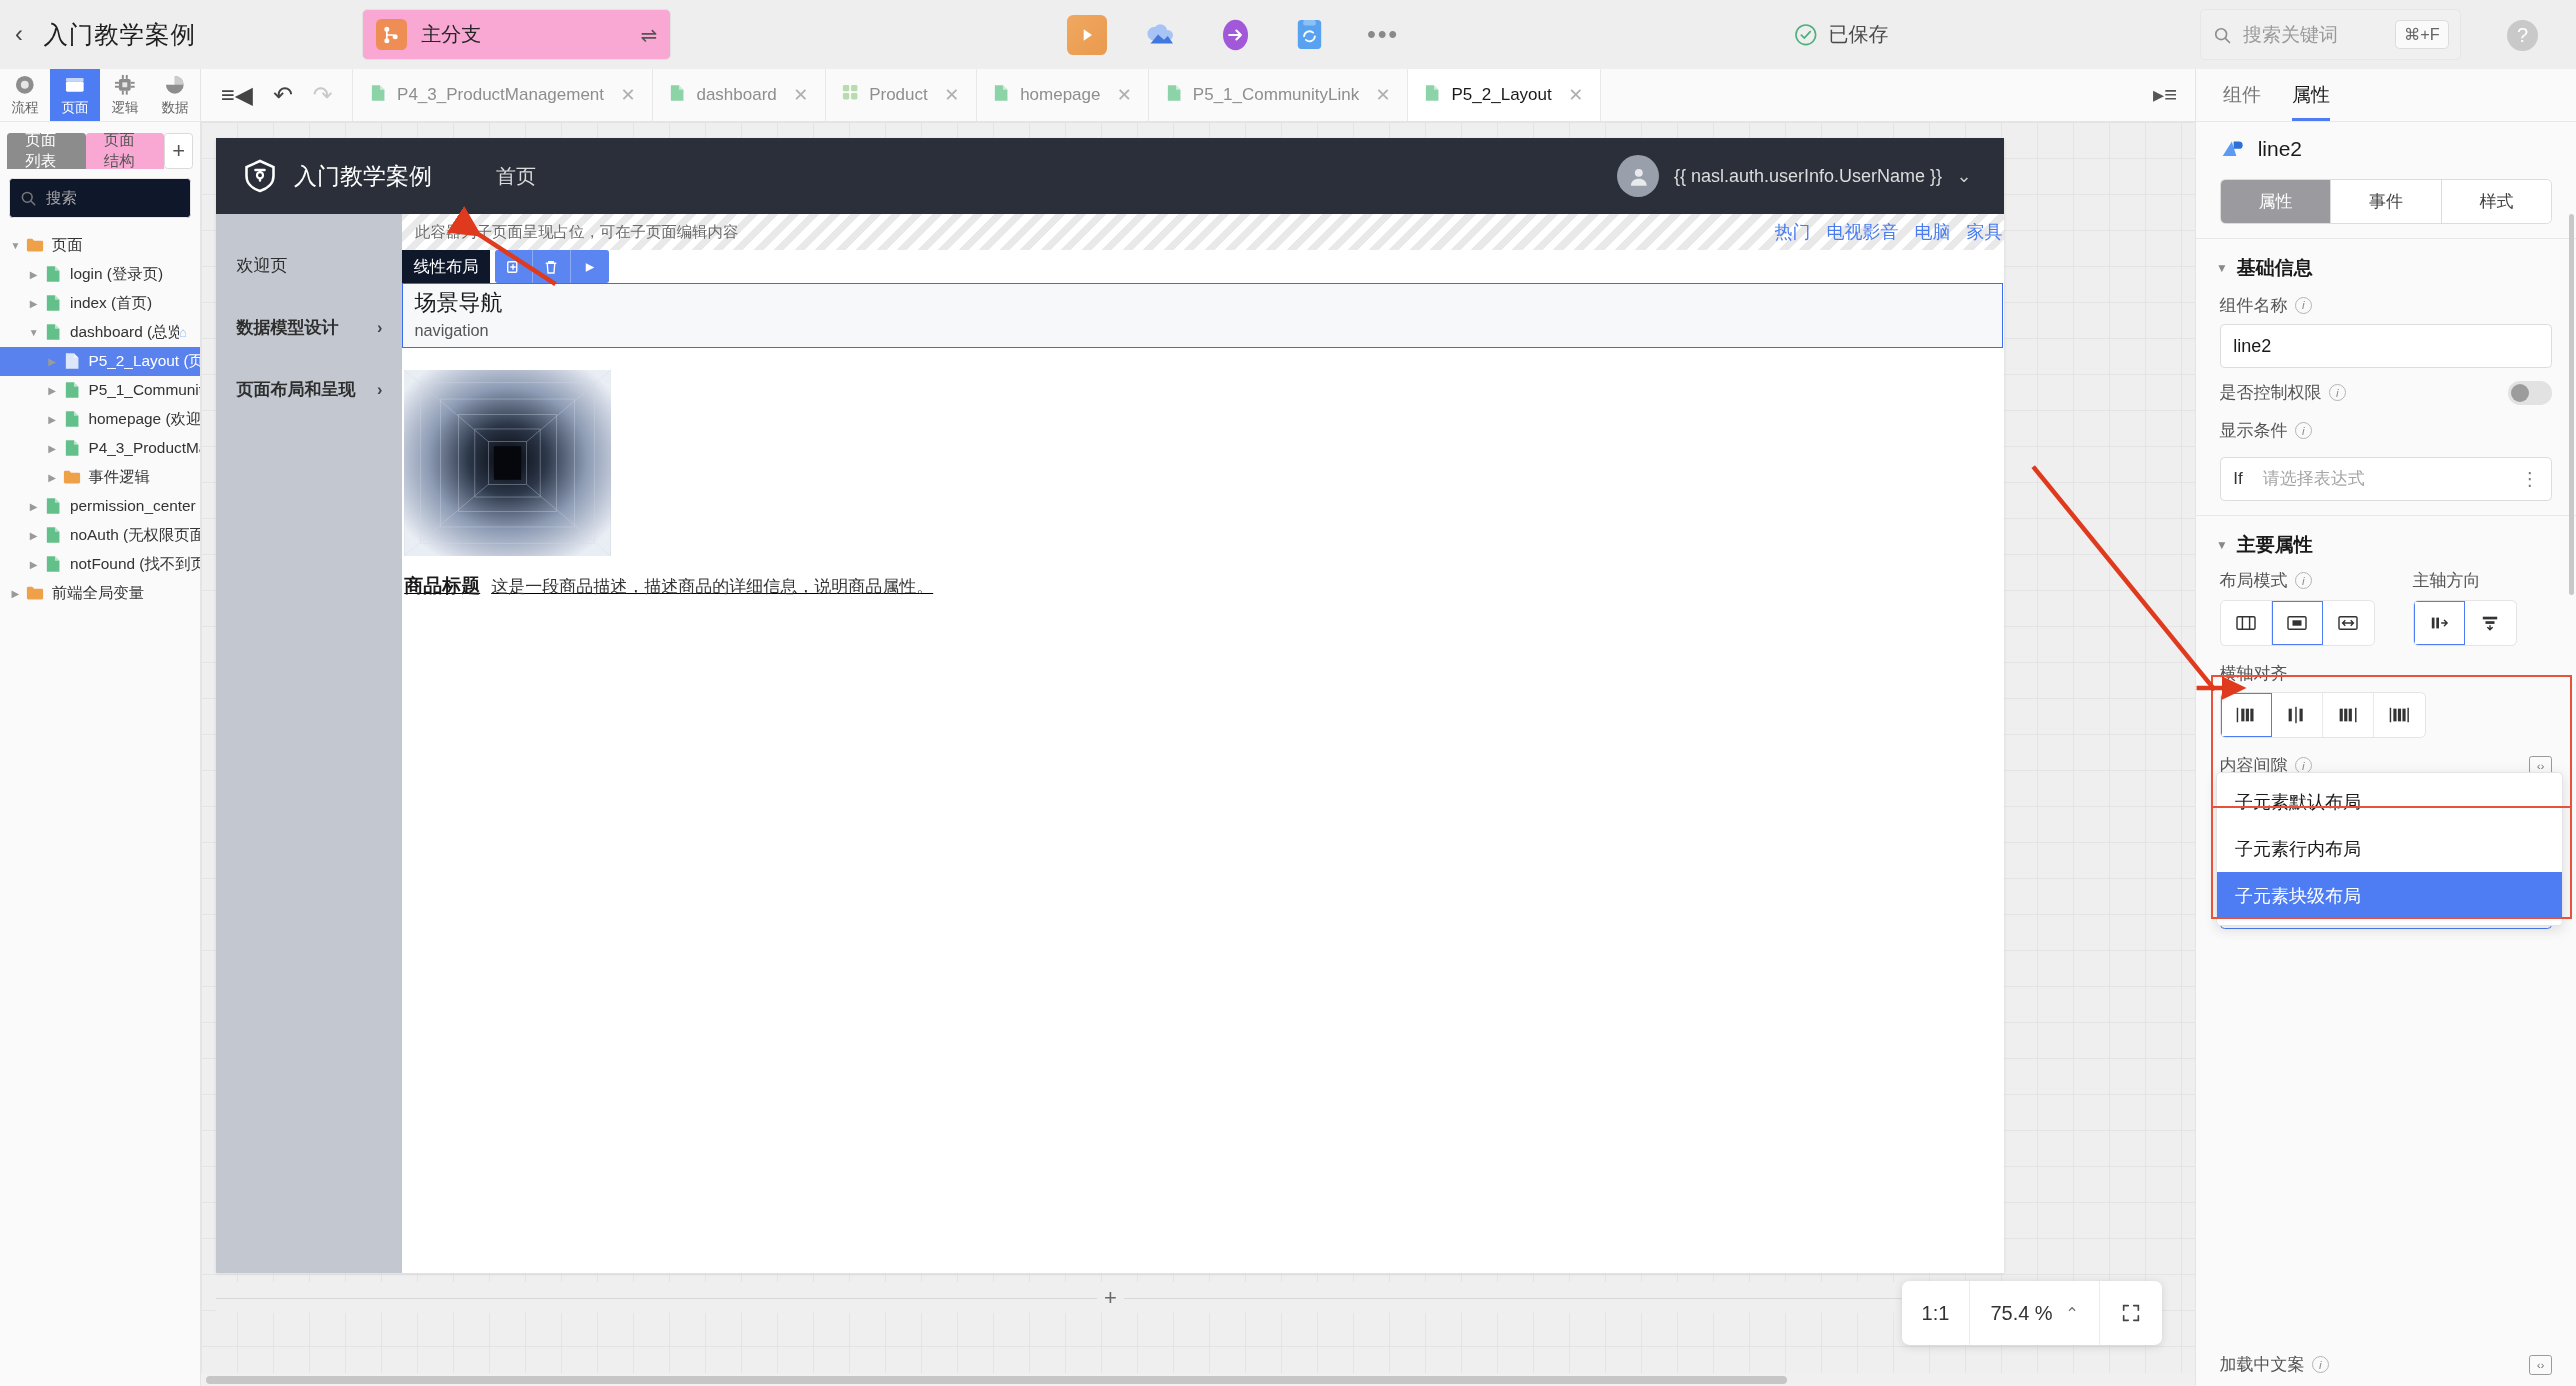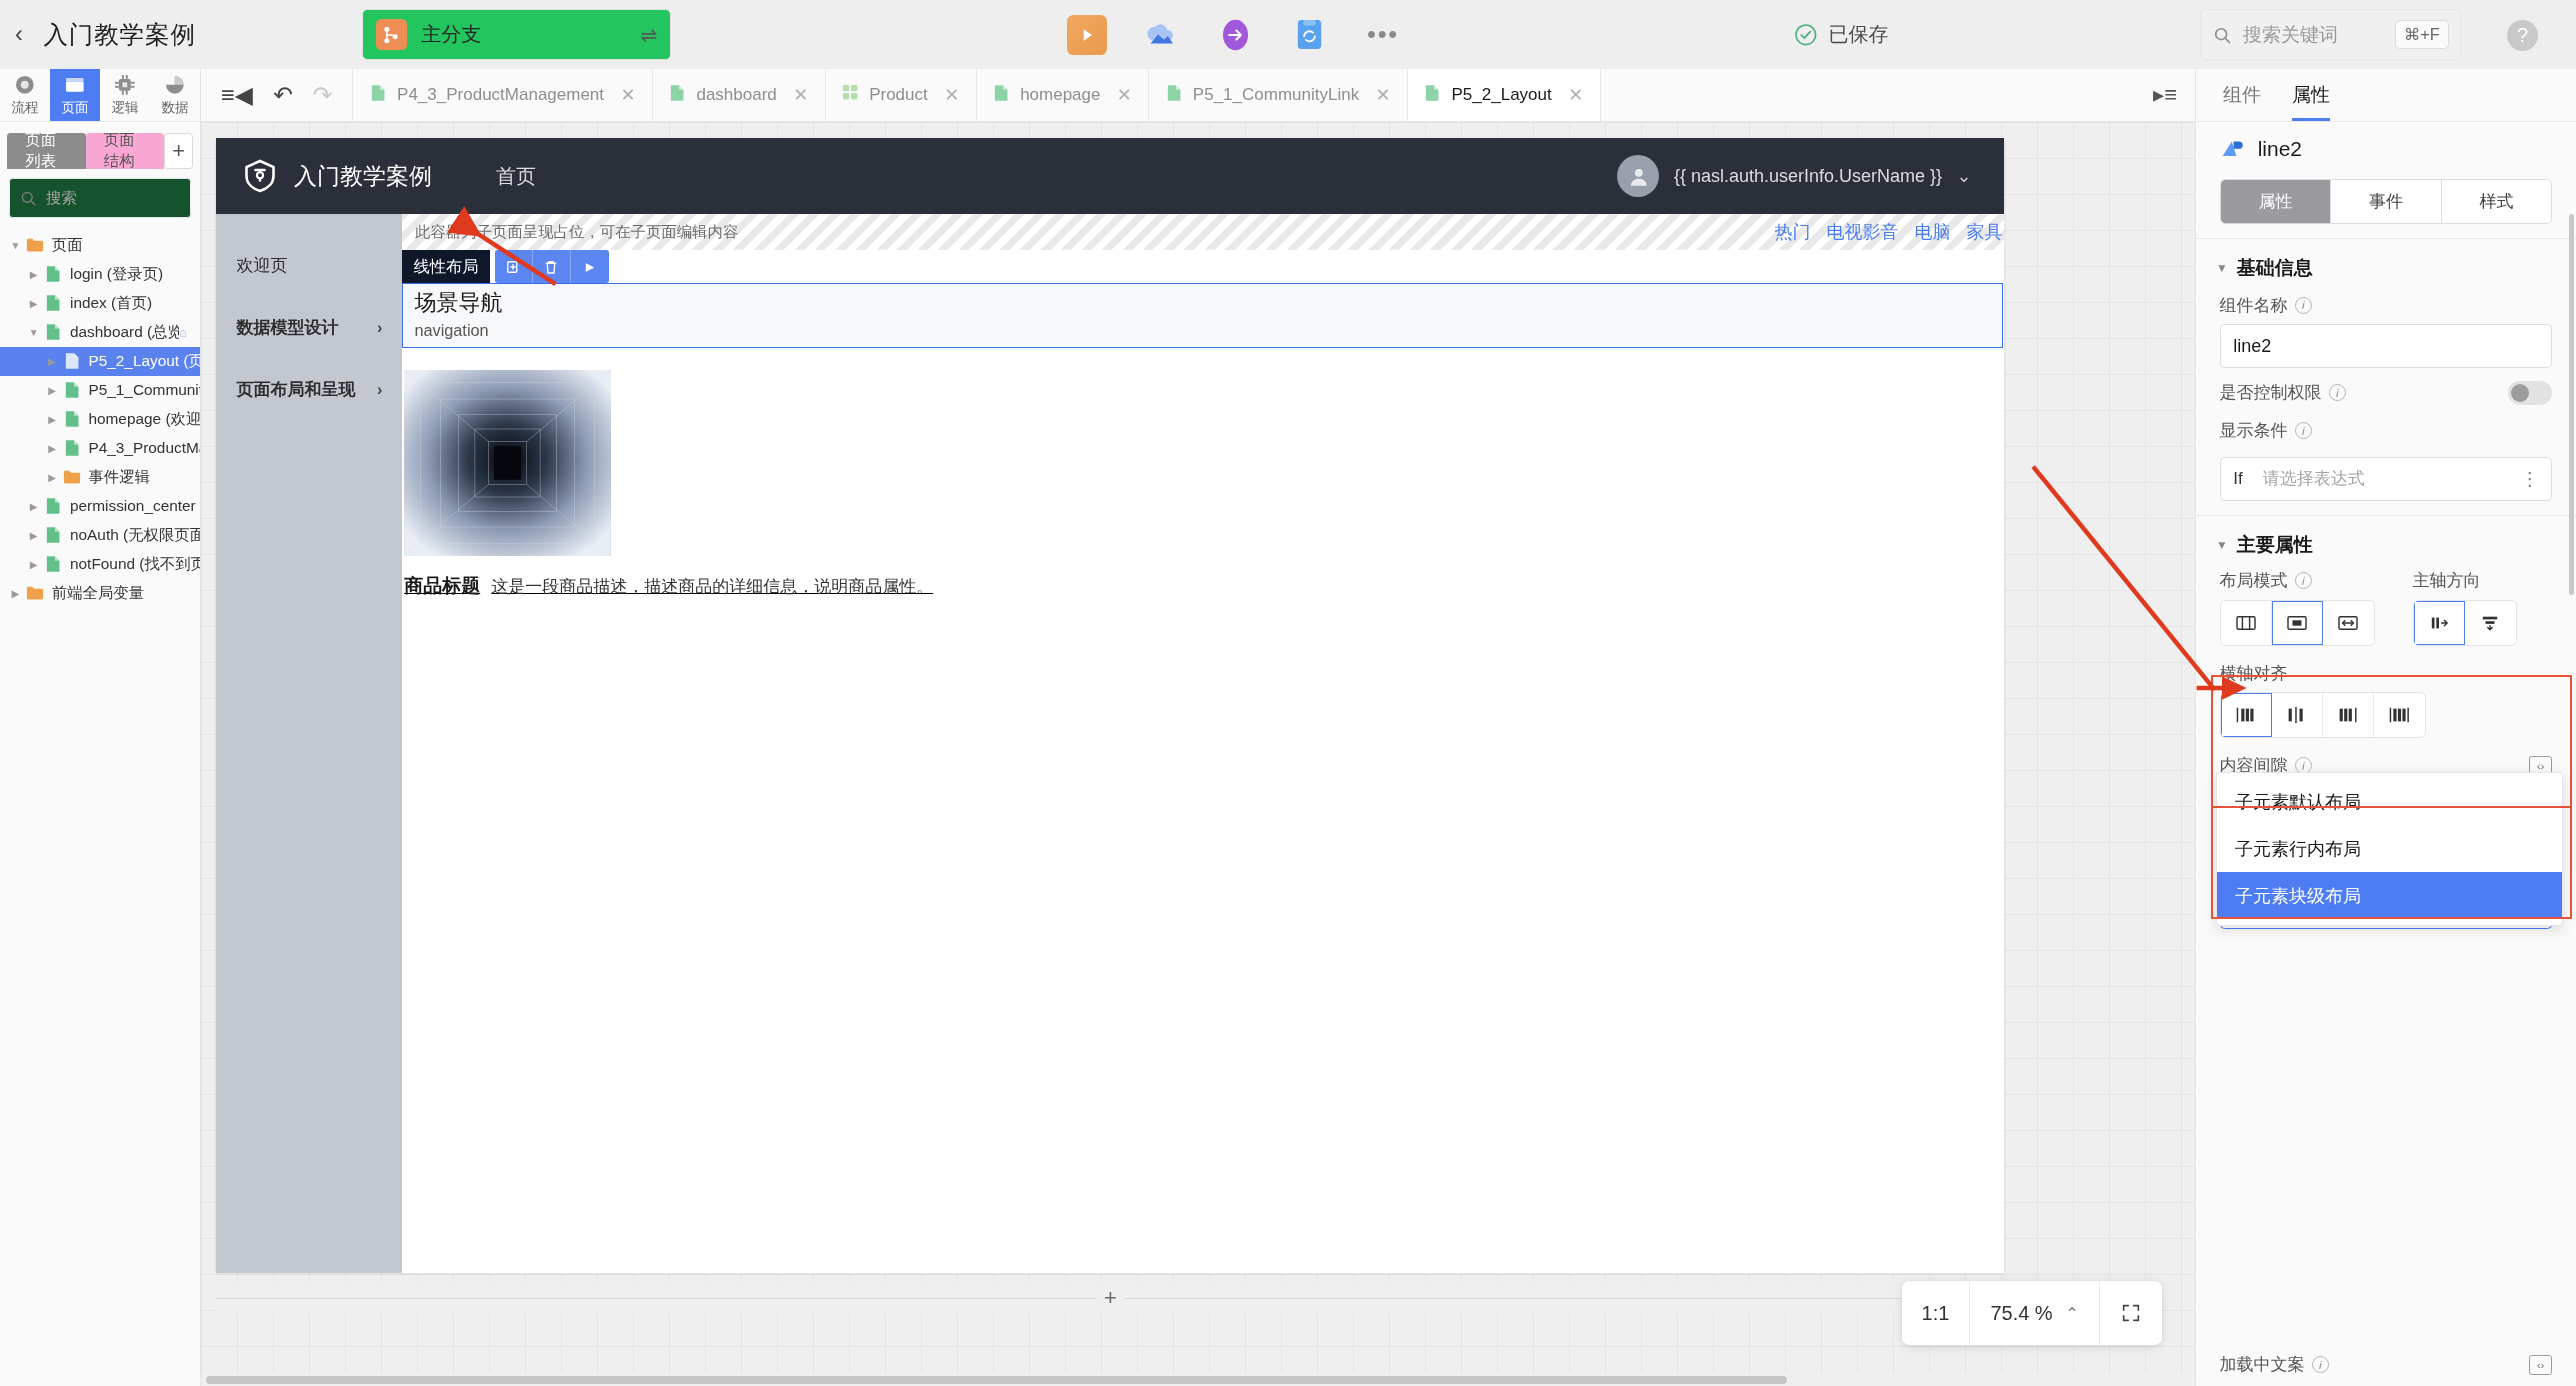--- a/index.html
+++ b/index.html
@@ -13,21 +13,21 @@
 
   
   .topbar {
     height: 69px; background: #eeeeee; display: flex; align-items: center;
     flex: 0 0 69px; position: relative;
   }
   .back-chevron { width: 38px; text-align: center; color: #444; font-size: 23.6px; cursor: pointer; line-height: 1; }
   .proj-title { font-size: 24.5px; color: #1f1f1f; margin-left: 5.4px; letter-spacing: 0.9px; }
   .branch-box {
     position: absolute; left: 362px; top: 9px; width: 309px; height: 51px;
-    background: #22c55e; border: 0.9px solid #e2e2e2; border-radius: 5.4px;
+    background: #f9a8d4; border: 0.9px solid #e2e2e2; border-radius: 5.4px;
     display: flex; align-items: center; padding: 0 12.7px;
   }
   .branch-icon {
     width: 31px; height: 31px; background: #ef8e54; border-radius: 5.4px;
     display: flex; align-items: center; justify-content: center; flex: 0 0 31px;
   }
   .branch-name { font-size: 20px; color: #262626; margin-left: 14.5px; }
   .branch-swap { margin-left: auto; font-size: 20px; color: #555; }
 
   .center-icons { position: absolute; left: 1067px; top: 0; height: 69px; display: flex; align-items: center; gap: 34px; }
@@ -67,21 +67,21 @@
   .ltab {
     height: 36px; padding: 0 18px; font-size: 15.4px; display: flex; align-items: center;
     border-radius: 3.6px 3.6px 0 0; cursor: pointer; color: #555; background: #f9a8d4;
   }
   .ltab.active { background: #8c8c8c; color: #fff; }
   .ltab-add {
     margin-left: auto; width: 40px; height: 36px; border: 0.9px solid #dadada; border-radius: 3.6px;
     background: #fff; display: flex; align-items: center; justify-content: center; font-size: 22px; color: #555;
   }
   .lsearch {
-    margin: 9px 9px 5.4px 9px; height: 40px; background: #14532d; border: 0.9px solid #e6e6e6;
+    margin: 9px 9px 5.4px 9px; height: 40px; background: #0f172a; border: 0.9px solid #e6e6e6;
     border-radius: 3.6px; display: flex; align-items: center; padding: 0 9px;
   }
   .lsearch-ph { font-size: 15.4px; color: #a5a5a5; margin-left: 9px; }
 
   .tree { flex: 1; overflow: hidden; padding-top: 7.3px; font-size: 15.4px; }
   .tnode { height: 29px; display: flex; align-items: center; cursor: pointer; color: #333; white-space: nowrap; }
   .tnode.sel { background: #5a82ef; color: #fff; }
   .tw { width: 20px; flex: 0 0 20px; display: flex; align-items: center; justify-content: center; color: #9a9a9a; font-size: 10px; }
   .ticon { width: 20px; flex: 0 0 20px; display: flex; align-items: center; justify-content: center; margin-right: 6.4px; }
   .tlabel { overflow: hidden; text-overflow: clip; }

